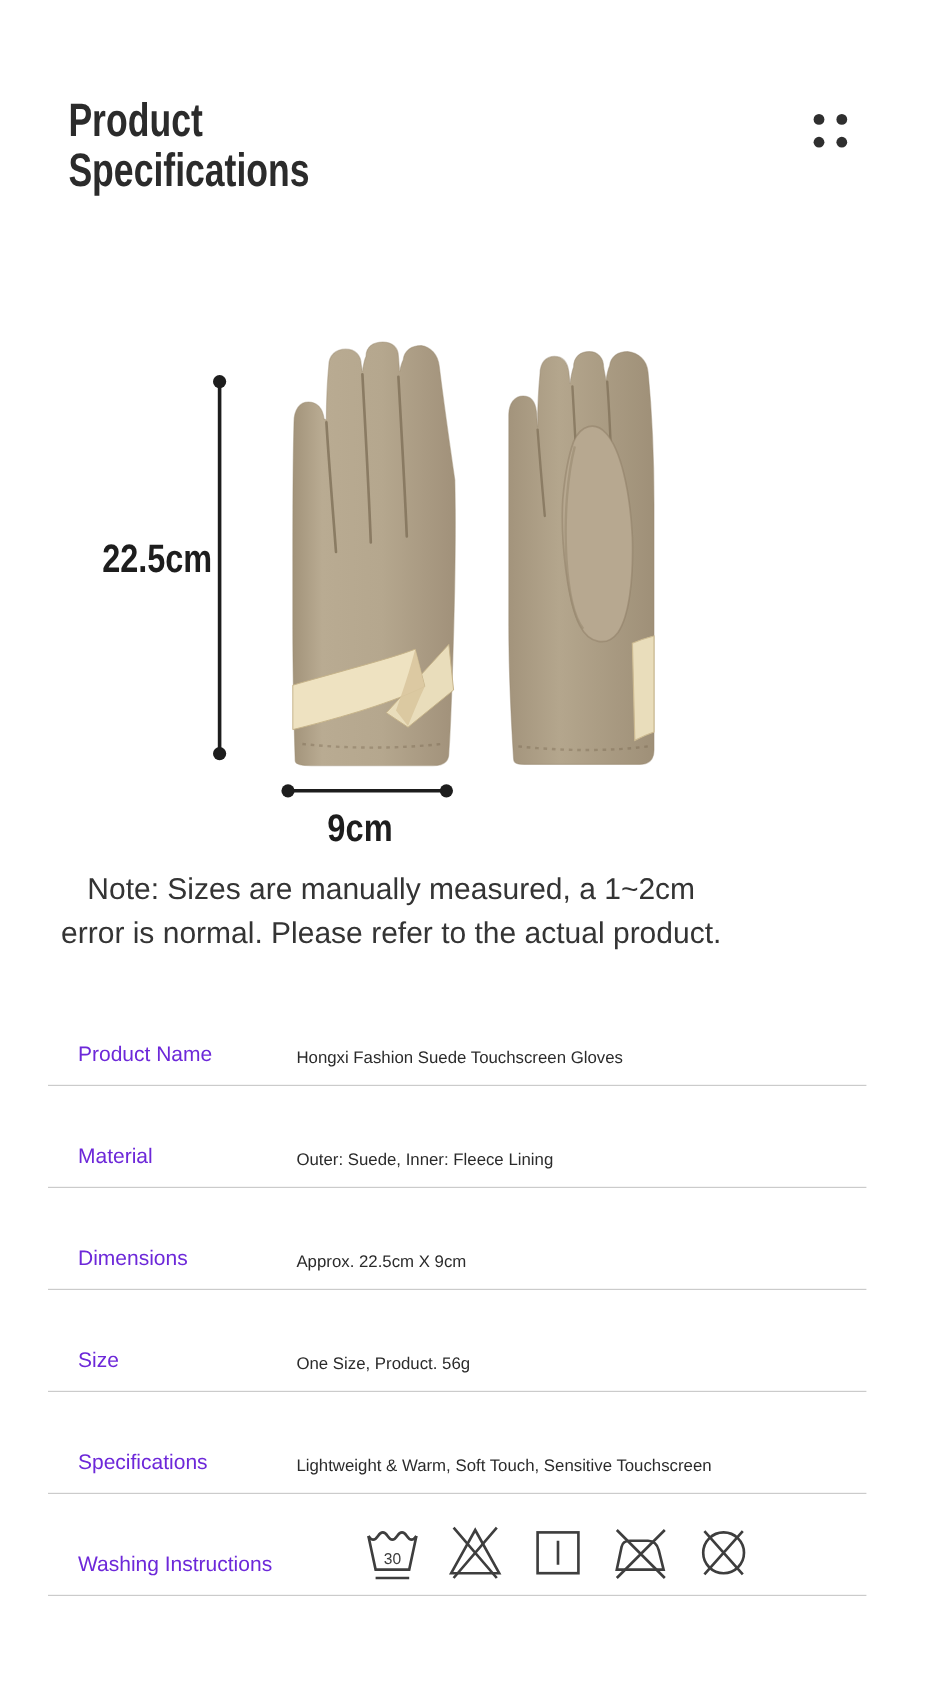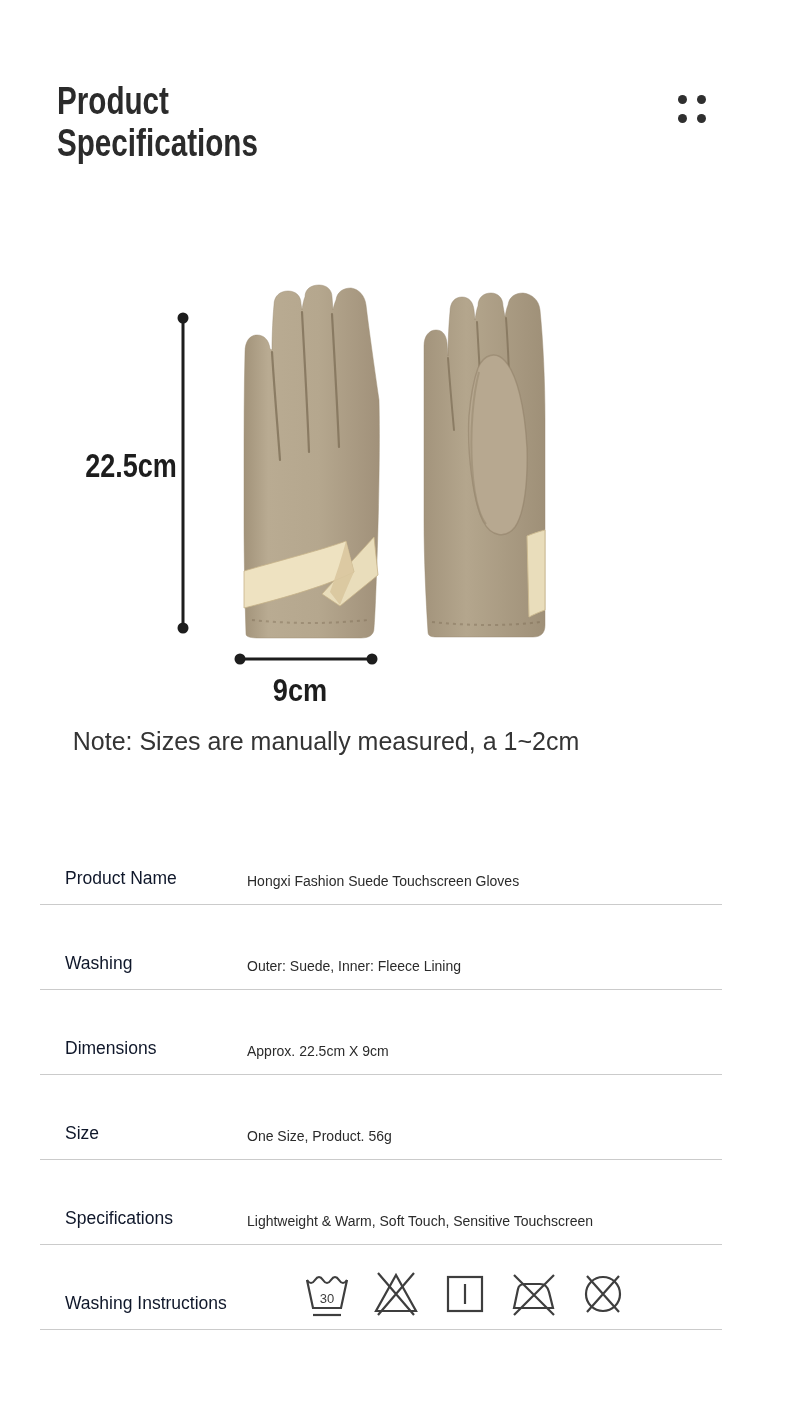--- a/index.html
+++ b/index.html
@@ -76,21 +76,21 @@
   .spec-row {
     position: relative;
     height: 85px;
     border-bottom: 1px solid #cbcbcb;
   }
   .spec-label {
     position: absolute;
     left: 25px;
     bottom: 15px;
     font-size: 17.5px;
-    color: #0f172a;
+    color: #6d28d9;
     white-space: nowrap;
   }
   .spec-value {
     position: absolute;
     left: 207px;
     bottom: 15px;
     font-size: 14px;
     color: #2b2b2b;
     white-space: nowrap;
   }
@@ -208,31 +208,32 @@
       <circle cx="240" cy="659" r="5.5" fill="#1d1d1d"></circle>
       <circle cx="372" cy="659" r="5.5" fill="#1d1d1d"></circle>
       <g transform="translate(300,701) scale(0.85 1)">
         <text class="dim-label" font-size="32" text-anchor="middle">9cm</text>
       </g>
     </g>
   </svg>
 
   <div class="note">
     <div>Note: Sizes are manually measured, a 1~2cm</div>
+    <div>error is normal. Please refer to the actual product.</div>
   </div>
 
   <div class="spec-table">
 
     <div class="spec-row">
       <span class="spec-label">Product Name</span>
       <span class="spec-value">Hongxi Fashion Suede Touchscreen Gloves</span>
     </div>
 
     <div class="spec-row">
-      <span class="spec-label">Washing</span>
+      <span class="spec-label">Material</span>
       <span class="spec-value">Outer: Suede, Inner: Fleece Lining</span>
     </div>
 
     <div class="spec-row">
       <span class="spec-label">Dimensions</span>
       <span class="spec-value">Approx. 22.5cm X 9cm</span>
     </div>
 
     <div class="spec-row">
       <span class="spec-label">Size</span>

